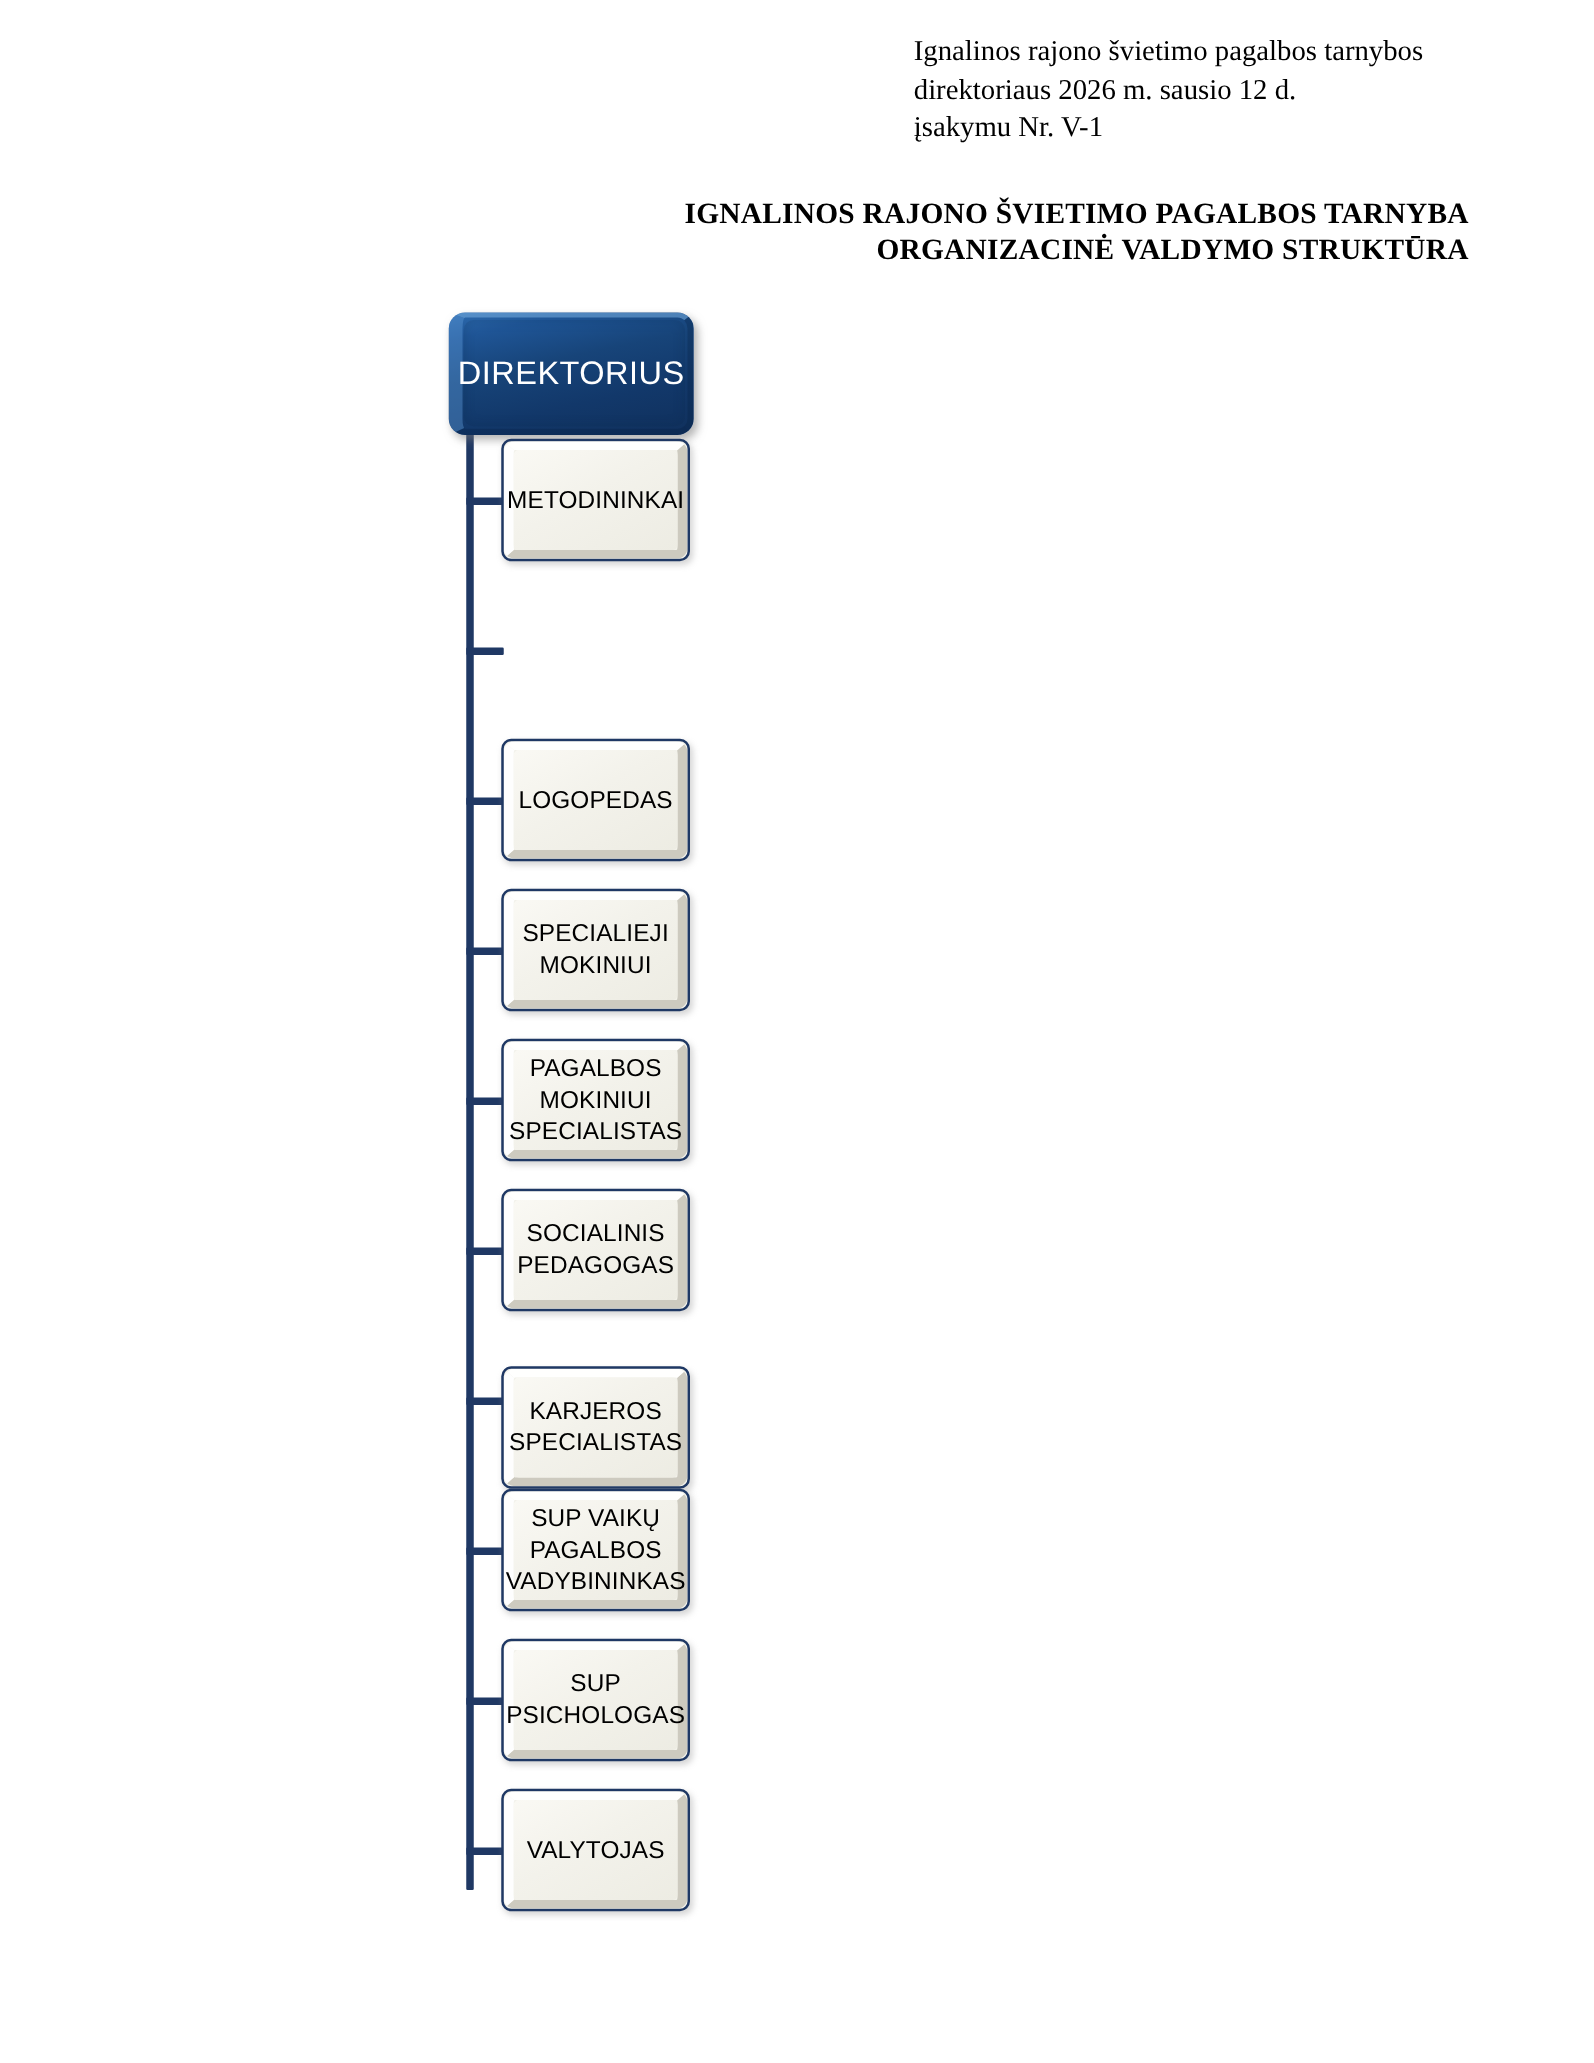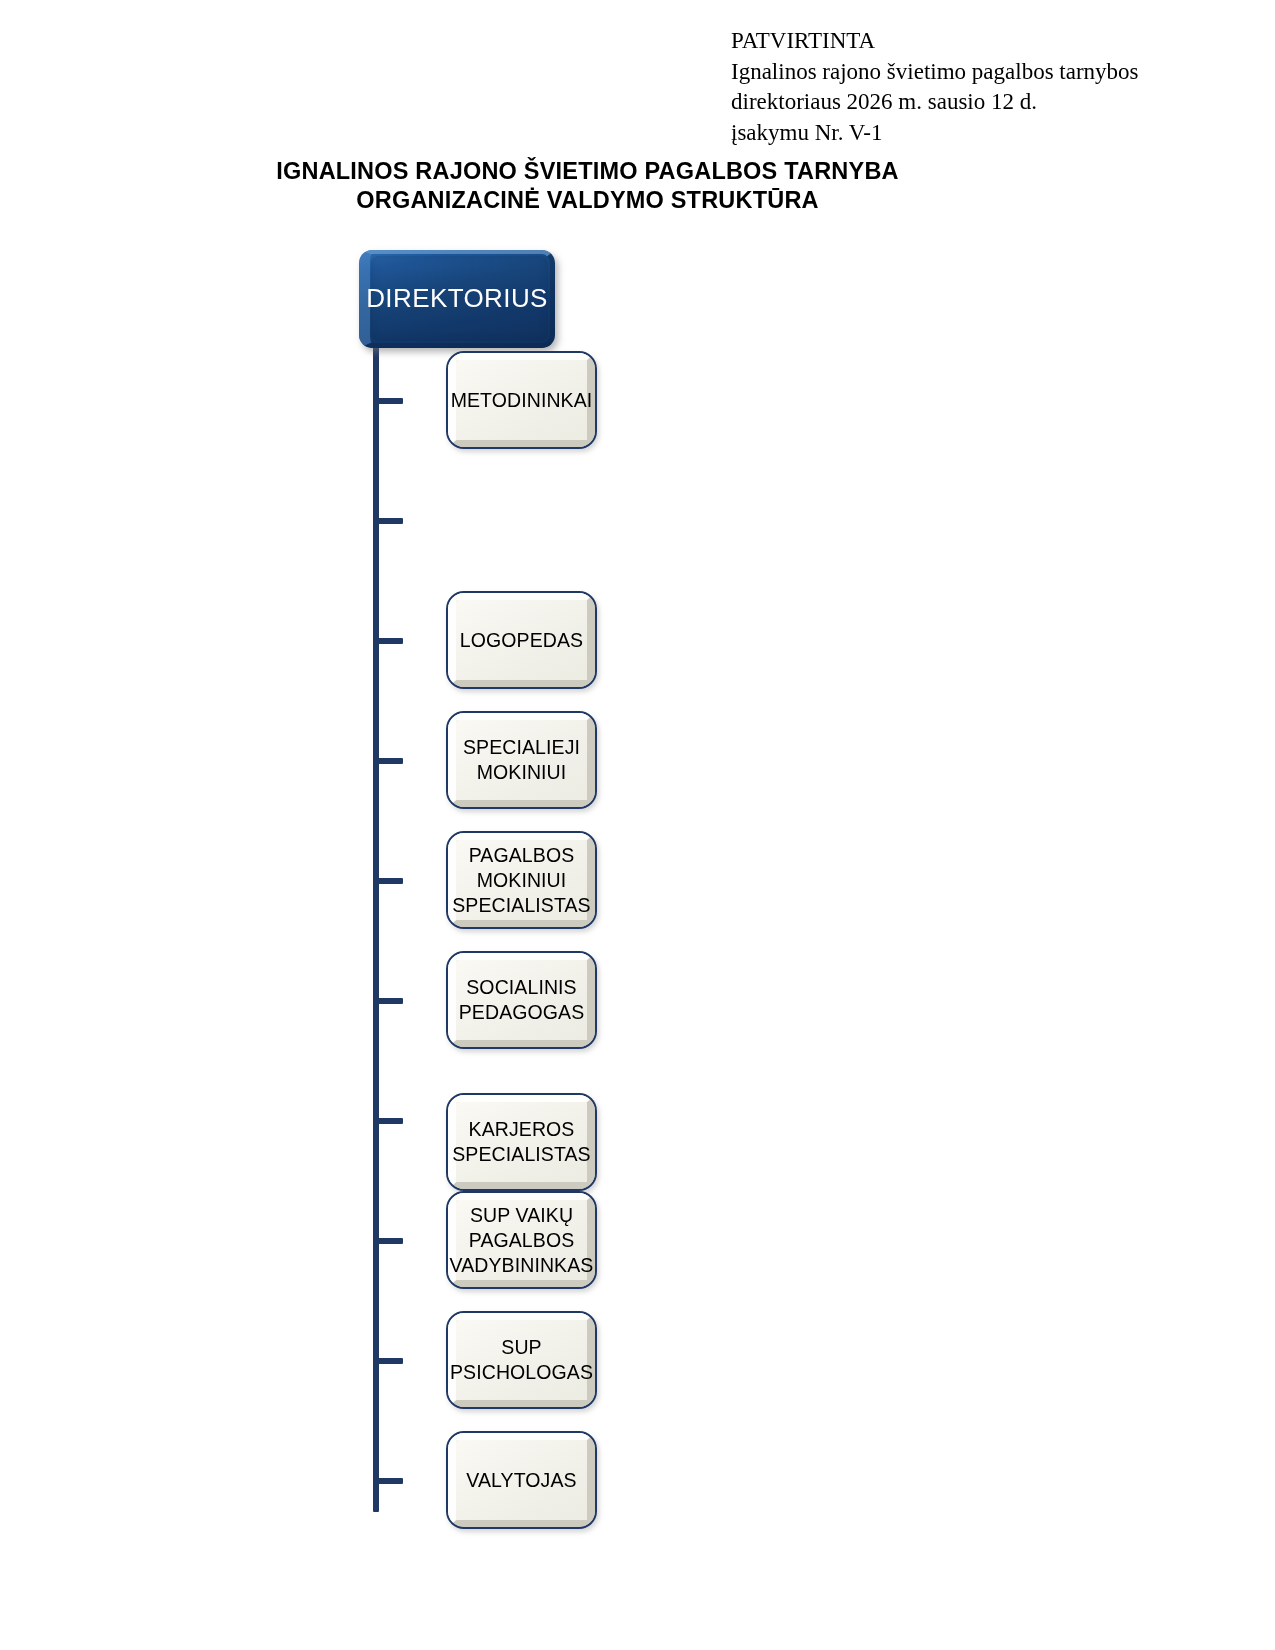--- a/index.html
+++ b/index.html
@@ -30,22 +30,22 @@
     white-space: nowrap;
   }
   .approval-line { display: block; }
 
   
   .doc-title {
     position: absolute;
     left: 0;
     top: 157px;
     width: 1175px;
-    text-align: center;
-    font-family: Liberation Sans, sans-serif;
+    text-align: right;
+    font-family: Liberation Serif, serif;
     font-weight: bold;
     font-size: 23.5px;
     line-height: 29px;
     letter-spacing: 0.2px;
     color: #000000;
   }
   .doc-title-line { display: block; }
 
   
   .org-chart {
@@ -119,30 +119,29 @@
     text-align: center;
     line-height: 1.15;
   }
 
   
   .node-child {
     position: absolute;
     left: 401px;
     width: 151px;
     height: 98px;
-    border-radius: 18px;
+    border-radius: 8px;
     background: #F2F1EA;
     border: 2.5px solid #1F3864;
     box-sizing: border-box;
     display: flex;
     align-items: center;
     justify-content: center;
     box-shadow: 2px 3px 5px rgba(150,150,150,0.40);
     overflow: hidden;
-    margin-left: 45px;
   }
   .node-child .bevel {
     position: absolute;
     left: 0; top: 0; right: 0; bottom: 0;
     border-radius: 9px;
     border-top: 7px solid rgba(255,255,255,0.95);
     border-left: 8px solid rgba(255,255,255,0.92);
     border-right: 8px solid rgba(196,193,180,0.80);
     border-bottom: 7px solid rgba(196,193,180,0.80);
     box-sizing: border-box;
@@ -164,21 +163,20 @@
     text-align: center;
     letter-spacing: 0.1px;
     padding: 0 4px;
     white-space: pre-line;
   }
 </style>
 </head>
 <body>
 
 <div class="approval-block">
-  <span class="approval-line">PATVIRTINTA</span>
   <span class="approval-line">Ignalinos rajono švietimo pagalbos tarnybos</span>
   <span class="approval-line">direktoriaus 2026 m. sausio 12 d.</span>
   <span class="approval-line">įsakymu Nr. V-1</span>
 </div>
 
 <div class="doc-title">
   <span class="doc-title-line">IGNALINOS RAJONO ŠVIETIMO PAGALBOS TARNYBA</span>
   <span class="doc-title-line">ORGANIZACINĖ VALDYMO STRUKTŪRA</span>
 </div>
 

